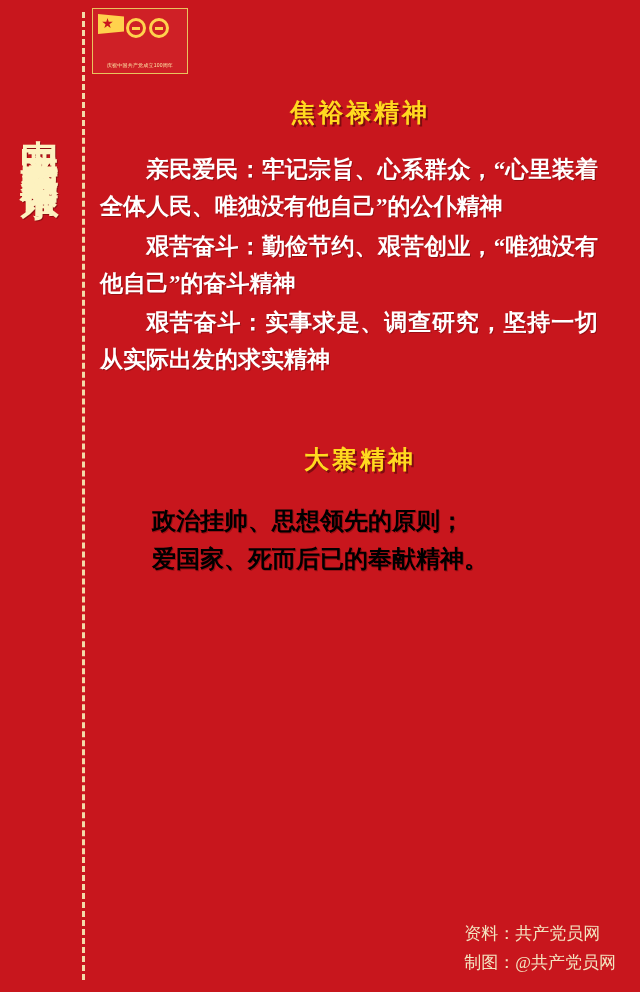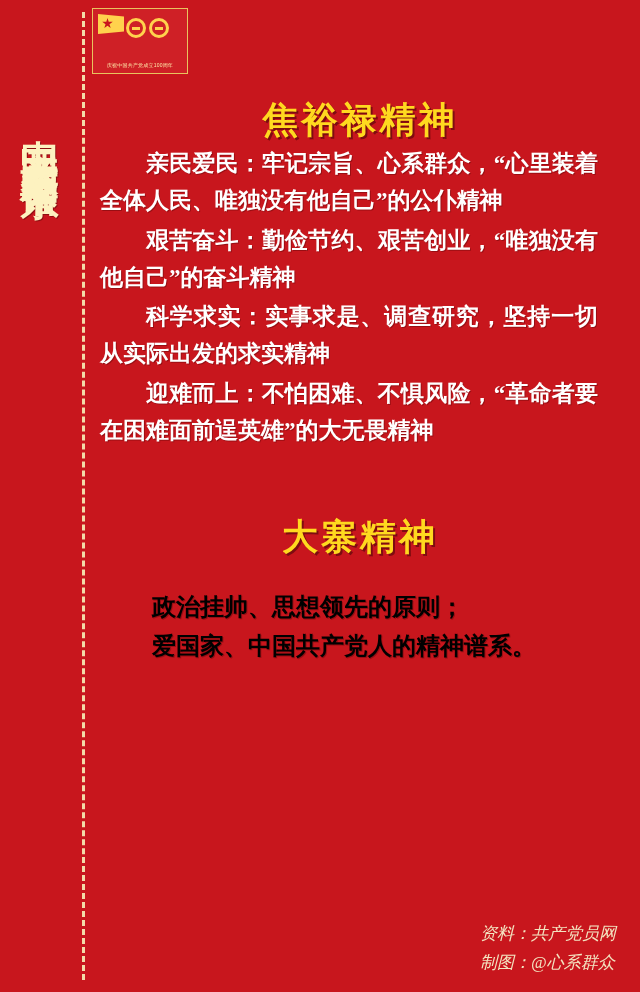--- a/index.html
+++ b/index.html
@@ -123,31 +123,32 @@
   }
   
   .content {
     position: absolute;
     left: 100px;
     top: 96px;
     width: 520px;
   }
   .section-title {
     text-align: center;
-    font-size: 36px;
+    font-size: 25px;
     font-weight: bold;
     letter-spacing: 3px;
     color: #ffd91f;
     text-shadow: 2px 2px 0 #7e0c10;
     font-family: "Liberation Serif", "DejaVu Serif", serif;
   }
   .section-title.second {
     margin-top: 64px;
   }
   .para-block {
+    margin-top: 22px;
     padding-right: 22px;
   }
   .para {
     color: #ffffff;
     font-size: 23px;
     line-height: 1.62;
     text-align: justify;
     text-justify: inter-ideograph;
     text-indent: 2em;
     font-weight: bold;
@@ -170,21 +171,20 @@
   
   .credits {
     position: absolute;
     right: 24px;
     bottom: 14px;
     text-align: left;
     color: #f3e3c0;
     font-size: 17px;
     line-height: 1.7;
     font-family: "Liberation Serif", "DejaVu Serif", serif;
-    font-style: italic;
   }
   .credit-row { white-space: nowrap; }
 </style>
 </head>
 <body>
 
 <div class="poster">
 
   <div class="left-col">
     <div class="vertical-title">中国共产党人的精神谱系</div>
@@ -205,31 +205,30 @@
     </div>
   </div>
 
   <div class="content">
 
     <div class="section-title">焦裕禄精神</div>
 
     <div class="para-block">
       <p class="para">亲民爱民：牢记宗旨、心系群众，“心里装着全体人民、唯独没有他自己”的公仆精神</p>
       <p class="para">艰苦奋斗：勤俭节约、艰苦创业，“唯独没有他自己”的奋斗精神</p>
-      <p class="para">科学求实：实事求是、调查研究，坚持一切从实际出发的求实精神</p>
-      <p class="para">迎难而上：不怕困难、不惧风险，“革命者要在困难面前逞英雄”的大无畏精神</p>
+      <p class="para">艰苦奋斗：实事求是、调查研究，坚持一切从实际出发的求实精神</p>
     </div>
 
     <div class="section-title second">大寨精神</div>
 
     <div class="lines-block">
       <div class="line">政治挂帅、思想领先的原则；</div>
-      <div class="line">爱国家、中国共产党人的精神谱系。</div>
+      <div class="line">爱国家、死而后已的奉献精神。</div>
     </div>
 
   </div>
 
   <div class="credits">
     <div class="credit-row">资料：共产党员网</div>
-    <div class="credit-row">制图：@心系群众</div>
+    <div class="credit-row">制图：@共产党员网</div>
   </div>
 
 </div>
 
 </body></html>

